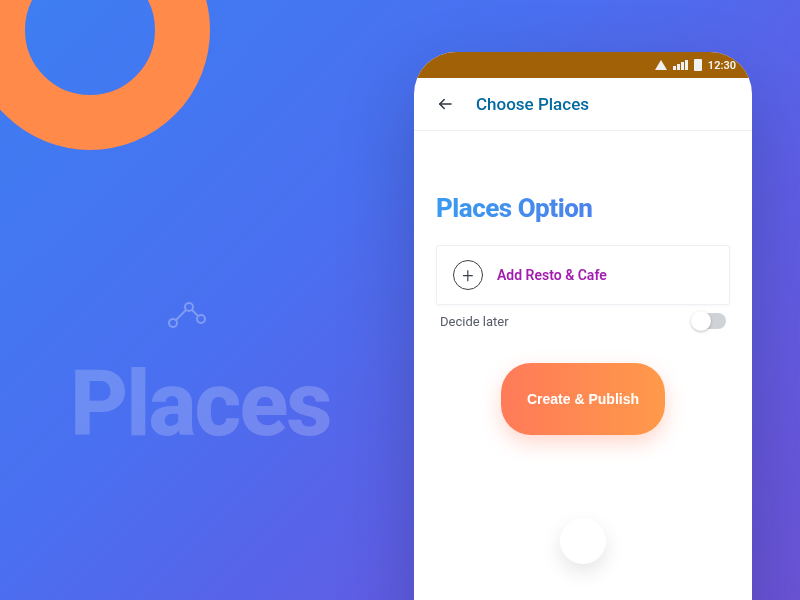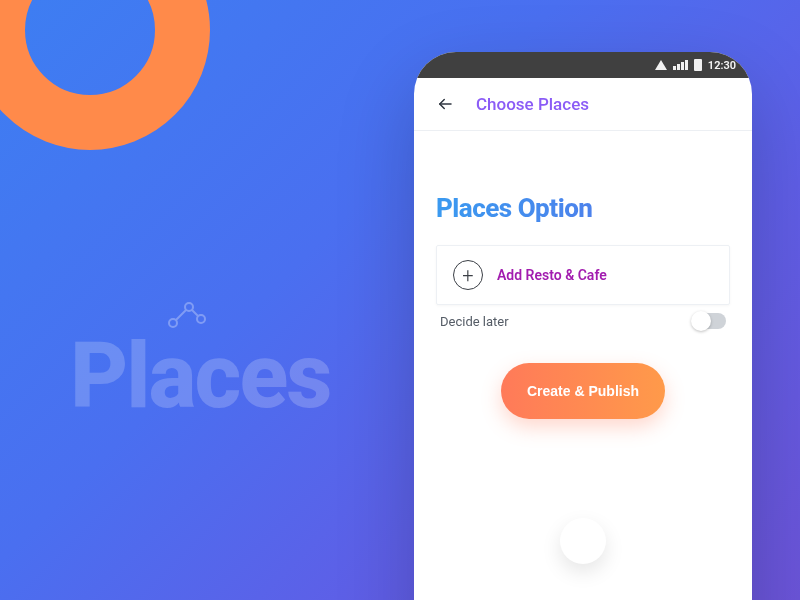--- a/index.html
+++ b/index.html
@@ -27,41 +27,41 @@
     left: 165px;
     top: 293px;
     width: 44px;
     height: 44px;
     opacity: 0.30;
   }
   
   .watermark {
     position: absolute;
     left: 70px;
-    top: 324px;
+    top: 352px;
     font-size: 90px;
     font-weight: 800;
     letter-spacing: -2px;
     color: rgba(255,255,255,0.20);
   }
   
   .phone {
     position: absolute;
     right: 48px;
     top: 52px;
     width: 338px;
     height: 620px;
     background: #ffffff;
     border-radius: 42px;
     box-shadow: 0 30px 80px rgba(0,0,0,0.20);
     overflow: hidden;
   }
   .statusbar {
     height: 26px;
-    background: #404040;
+    background: #a16207;
     display: flex;
     align-items: center;
     justify-content: flex-end;
     padding: 0 16px;
     color: #f5f5f5;
     font-size: 11px;
     gap: 6px;
   }
   .statusbar .tri {
     width: 0; height: 0;
@@ -88,21 +88,21 @@
     border-bottom: 1px solid #eceff3;
   }
   .appbar .back {
     width: 18px; height: 18px;
     display:flex; align-items:center; justify-content:center;
     cursor:pointer;
   }
   .appbar .title {
     font-size: 17px;
     font-weight: 500;
-    color: #8b5cf6;
+    color: #0369a1;
   }
 
   .content {
     padding: 26px 22px 0 22px;
   }
   .page-title {
     font-size: 26px;
     font-weight: 800;
     letter-spacing: -0.5px;
     background: linear-gradient(90deg, #3a9af0 0%, #5d6de8 100%);
@@ -169,21 +169,21 @@
   .cta-wrap {
     margin-top: 34px;
     display:flex;
     justify-content:center;
   }
   .cta {
     background: linear-gradient(90deg, #ff7a59 0%, #ff9a4a 100%);
     color: #ffffff;
     font-size: 14px;
     font-weight: 600;
-    padding: 20px 26px;
+    padding: 28px 26px;
     border-radius: 30px;
     border: none;
     cursor:pointer;
     box-shadow: 0 8px 20px rgba(255,122,89,0.30);
   }
 
   .fab {
     position:absolute;
     left: 50%;
     transform: translateX(-50%);

